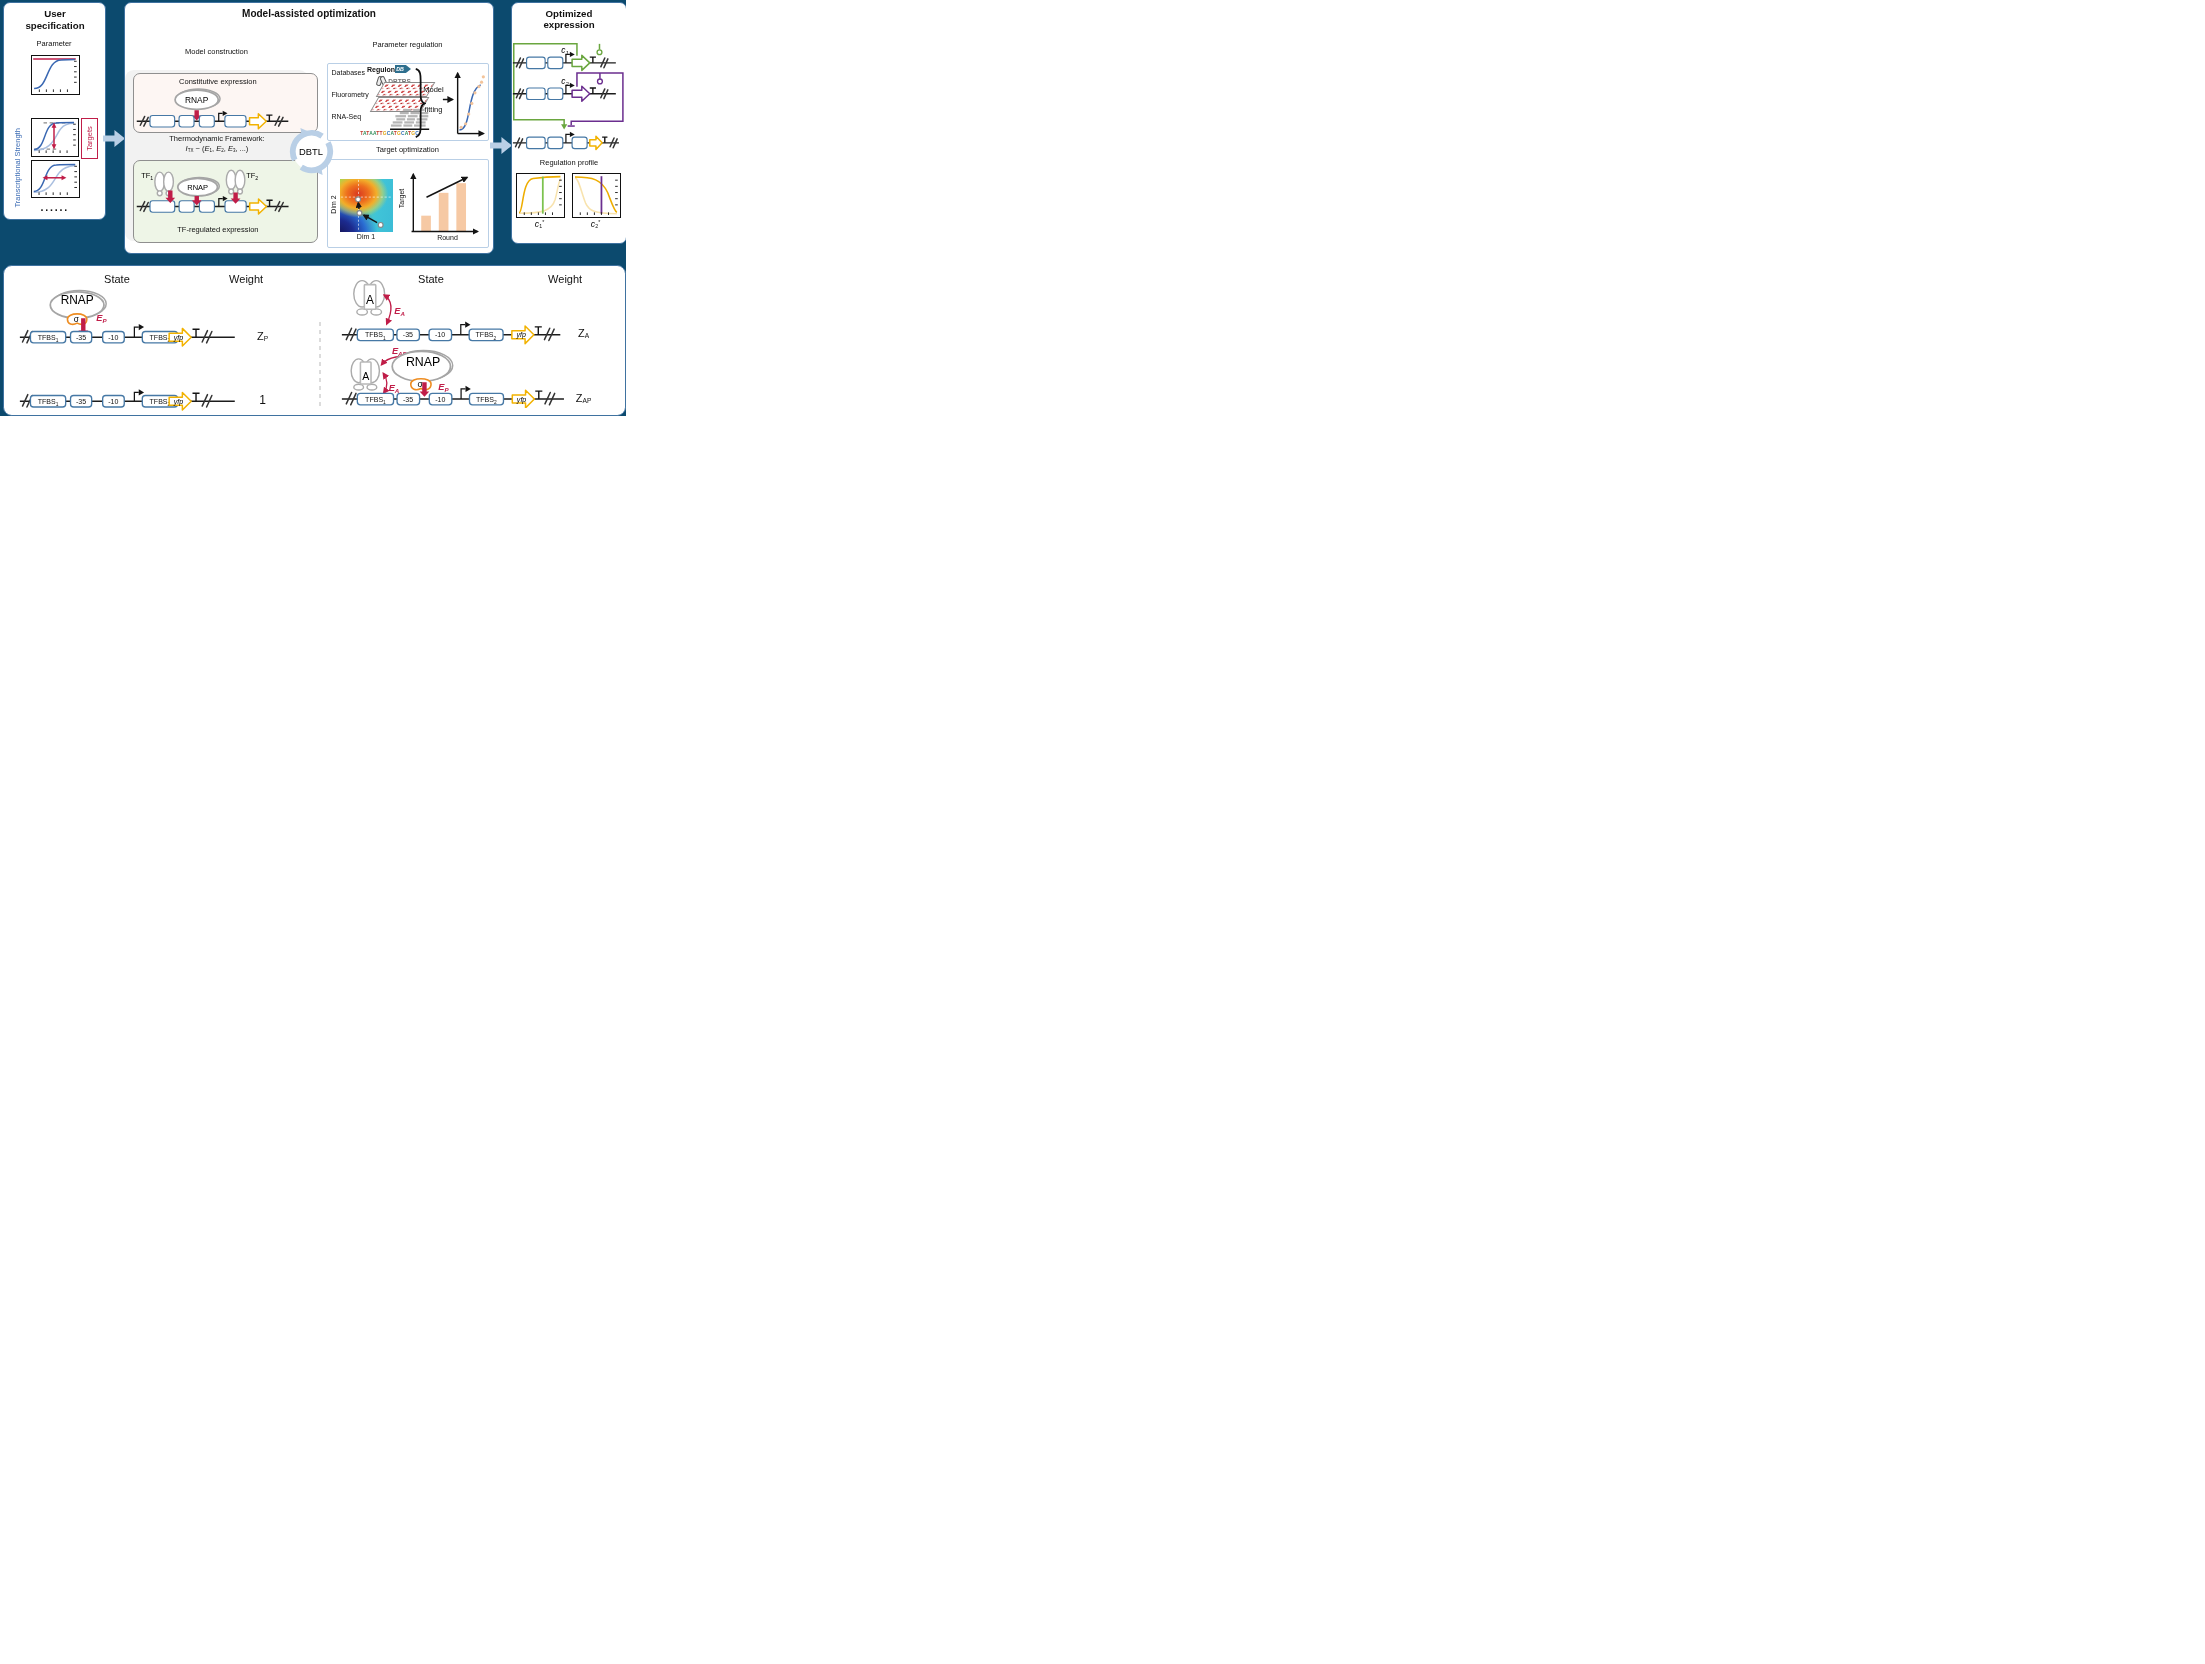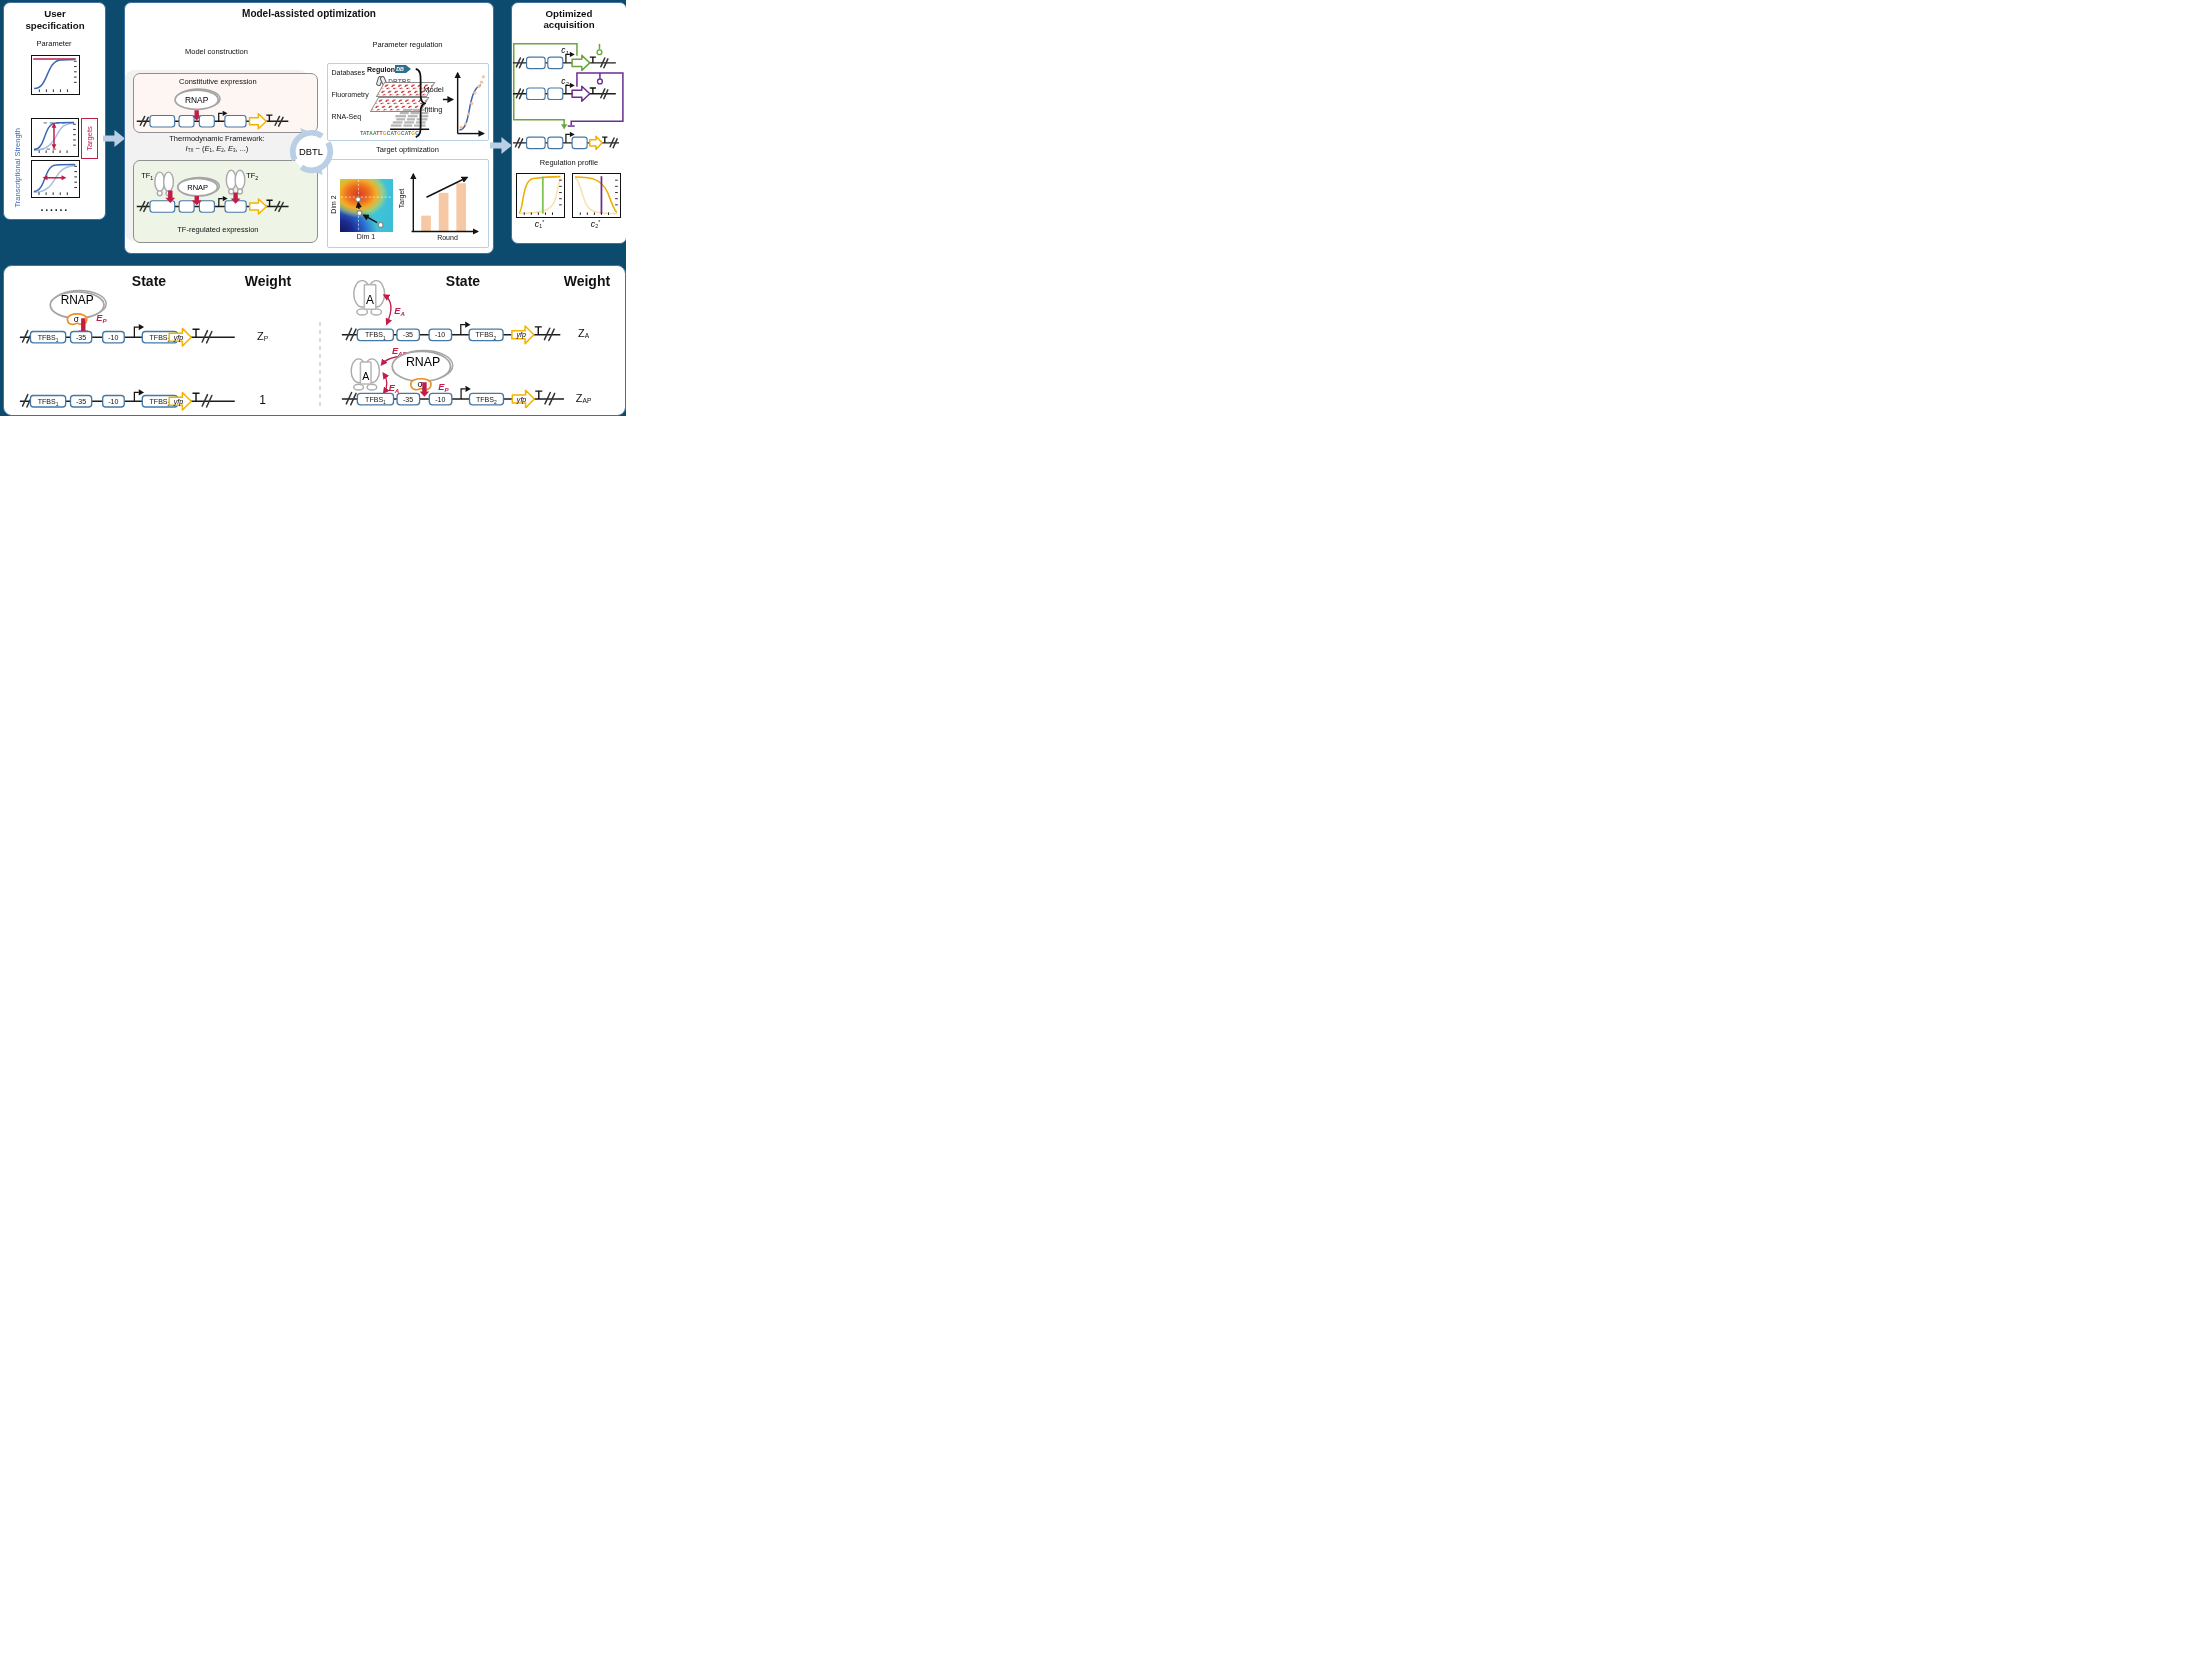--- a/index.html
+++ b/index.html
@@ -14,21 +14,21 @@
   .plot svg{display:block;}
   .sb{font-size:60%;vertical-align:-20%;}
   .sp{font-size:60%;vertical-align:45%;}
   .it{font-style:italic;}
   .crimson{color:#c01d48;}
   .vrot{transform:rotate(-90deg);transform-origin:center;text-align:center;white-space:nowrap;}
   .barrow{position:absolute;background:#b9cfe6;clip-path:polygon(0 32%,52% 32%,52% 0,100% 50%,52% 100%,52% 68%,0 68%);}
   .graybox{position:absolute;background:#f2f2f2;border-radius:8.8px;}
   .innerbox{position:absolute;border:1.1px solid #8f8f8f;border-radius:7px;padding-left:16px;}
   .weight{position:absolute;font-size:11px;width:31px;text-align:center;}
-  .hdr{position:absolute;font-size:14px;font-weight:bold;width:62px;text-align:right;}
+  .hdr{position:absolute;font-size:11px;font-weight:normal;width:62px;text-align:left;}
   .divider{position:absolute;width:1.8px;background:repeating-linear-gradient(#dcdcdc 0 4px,transparent 4px 8px);}
   .heatmap{position:absolute;background:
     radial-gradient(42px 33px at 34% 28%, #d93a20 0%, #ee6f1e 26%, #f2ae2a 44%, rgba(225,215,70,0.55) 58%, rgba(120,200,120,0) 72%),
     radial-gradient(57px 53px at -6% 106%, #14104e 0%, #1c2b8f 30%, #2b6fd4 52%, rgba(60,170,200,0) 72%),
     linear-gradient(100deg,#8cc63f 0%,#5fc9a0 38%,#40c4d8 68%,#3bbcd6 100%);}
   .plate{position:absolute;width:49px;height:13.2px;border:1.5px solid #8a8a8a;background-color:#fff;
     background-image:
      radial-gradient(circle 1.4px at 3.1px 2.6px,#d25050 97%,transparent 100%),
      radial-gradient(circle 1.4px at 6.4px 5.7px,#b02a2a 97%,transparent 100%),
      radial-gradient(circle 1.4px at 0.2px 5.7px,#eda5a5 97%,transparent 100%);
@@ -339,21 +339,21 @@
       <div class="abs vrot lbl" style="left:56px;top:35px;width:35px;">Target</div>
       <div class="abs lbl" style="left:93px;top:74px;width:53px;text-align:center;">Round</div>
     </div>
   </section>
 
   <div class="barrow" style="left:490px;top:137px;width:22px;height:17px;"></div>
 
   <section class="panel" style="left:511px;top:2.2px;width:114px;height:240px;">
     <div class="abs ttl" style="left:0;top:4.4px;width:114px;font-size:9.7px;">
       <div>Optimized</div>
-      <div>acquisition</div>
+      <div>expression</div>
     </div>
 
     <svg class="abs" style="left:0;top:35px;" width="114" height="116" viewBox="0 0 258 262">
 
       <path class="wireg" d="M147,40 V13 H4 V185 H118 V198"></path>
       <polygon fill="#6aa63f" points="118,207 111,195 125,195"></polygon>
       <path class="wireg" d="M198,13 V26"></path>
         <circle cx="198" cy="32" r="5.5" fill="#fff" stroke="#6aa63f" stroke-width="3"></circle>
       <text x="120" y="34" font-size="19" font-style="italic" text-anchor="middle"><tspan>c</tspan><tspan dy="5" font-size="13">1</tspan></text>
       <g>

